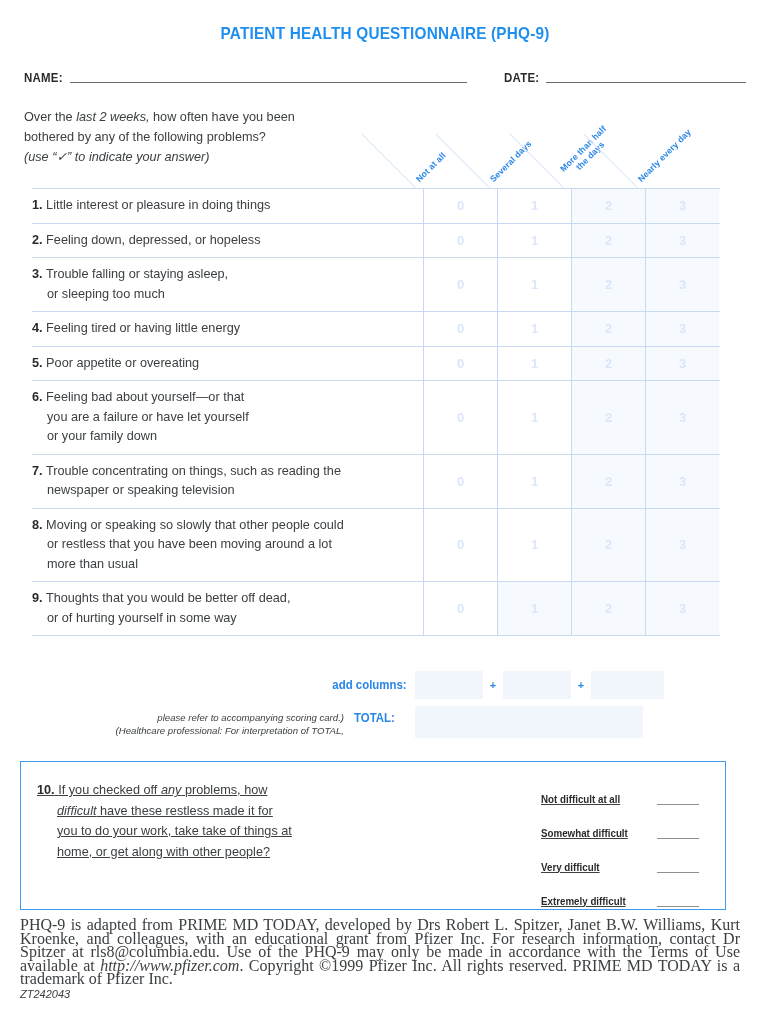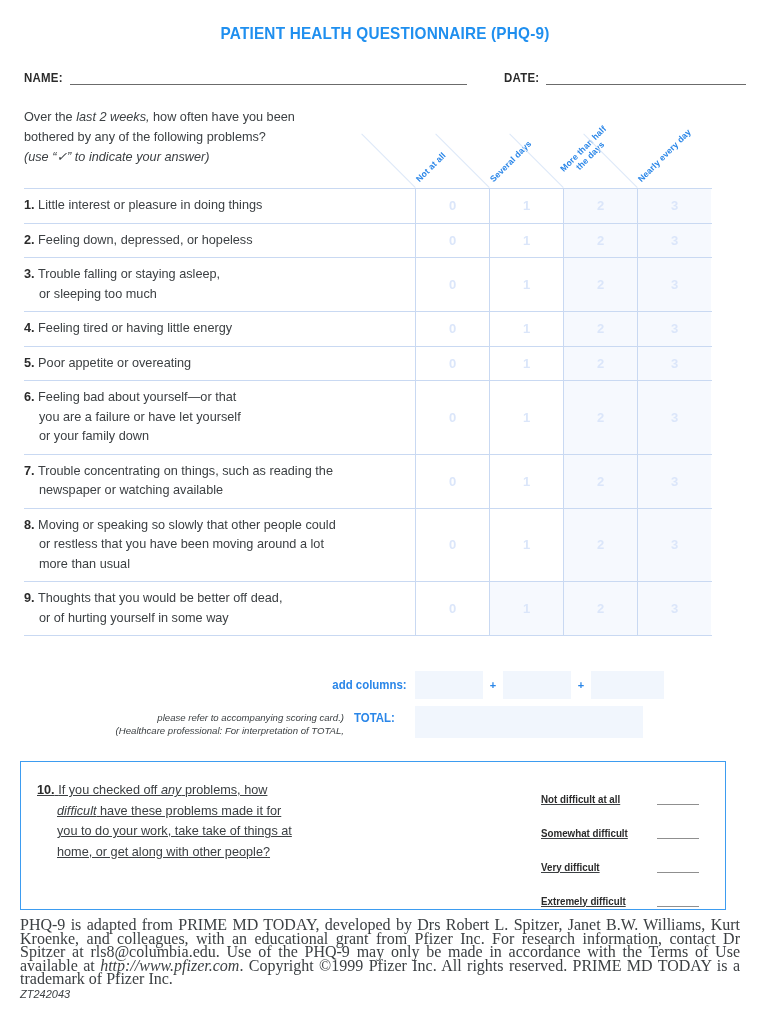--- a/index.html
+++ b/index.html
@@ -23,21 +23,21 @@
     padding-top: 24px;
     font-stretch: condensed;
     transform: scaleX(0.93);
   }
 
   
   .idrow {
     position: absolute;
     top: 70px; left: 24px; right: 24px;
     display: flex;
-    align-items: flex-end;
+    align-items: flex-start;
     font-size: 12.5px;
   }
   .idlabel {
     font-weight: bold;
     color: #2b2b2b;
     font-size: 13px;
     transform: scaleX(0.88);
     transform-origin: left bottom;
     letter-spacing: 0.3px;
     white-space: nowrap;
@@ -81,21 +81,21 @@
     white-space: nowrap;
     transform: rotate(-45deg);
     transform-origin: left bottom;
     letter-spacing: 0.15px;
   }
   .headcell.two .htext { text-align: center; white-space: normal; width: 70px; }
 
   
   .qtable {
     position: absolute;
-    top: 188px; left: 24px;
+    top: 188px; left: 32px;
     width: 688px;
     border-top: 1px solid #c9d9f2;
     border-collapse: collapse;
   }
   .qrow {
     display: flex;
     border-bottom: 1px solid #c9d9f2;
     min-height: 32px;
   }
   .qtext {
@@ -330,21 +330,21 @@
         <div style="padding-left: 15px;">or your family down</div>
       </div>
       <div class="opt">0</div>
       <div class="opt">1</div>
       <div class="opt tint">2</div>
       <div class="opt tint">3</div>
     </div>
     <div class="qrow">
       <div class="qtext">
         <div><b>7.</b> Trouble concentrating on things, such as reading the</div>
-        <div style="padding-left: 15px;">newspaper or watching available</div>
+        <div style="padding-left: 15px;">newspaper or speaking television</div>
       </div>
       <div class="opt">0</div>
       <div class="opt">1</div>
       <div class="opt tint">2</div>
       <div class="opt tint">3</div>
     </div>
     <div class="qrow">
       <div class="qtext">
         <div><b>8.</b> Moving or speaking so slowly that other people could</div>
         <div style="padding-left: 15px;">or restless that you have been moving around a lot</div>
@@ -382,21 +382,21 @@
     <div>(Healthcare professional: For interpretation of TOTAL,</div>
   </div>
   <div class="totallabel">TOTAL:</div>
   <div class="totalbox"></div>
 </div>
 
 <div class="q10box">
   <div class="q10inner">
     <div class="q10text">
       <div><b>10.</b> <span>If you checked off </span><i>any</i><span> problems, how</span></div>
-      <div style="padding-left:20px"><i>difficult</i><span> have these problems made it for</span></div>
+      <div style="padding-left:20px"><i>difficult</i><span> have these restless made it for</span></div>
       <div style="padding-left:20px">you to do your work, take take of things at</div>
       <div style="padding-left:20px">home, or get along with other people?</div>
     </div>
     <div class="q10opts" id="q10opts">
         <div class="diffrow">
           <div class="difflabel">Not difficult at all</div>
           <div class="diffline"></div>
         </div>
         <div class="diffrow">
           <div class="difflabel">Somewhat difficult</div>

